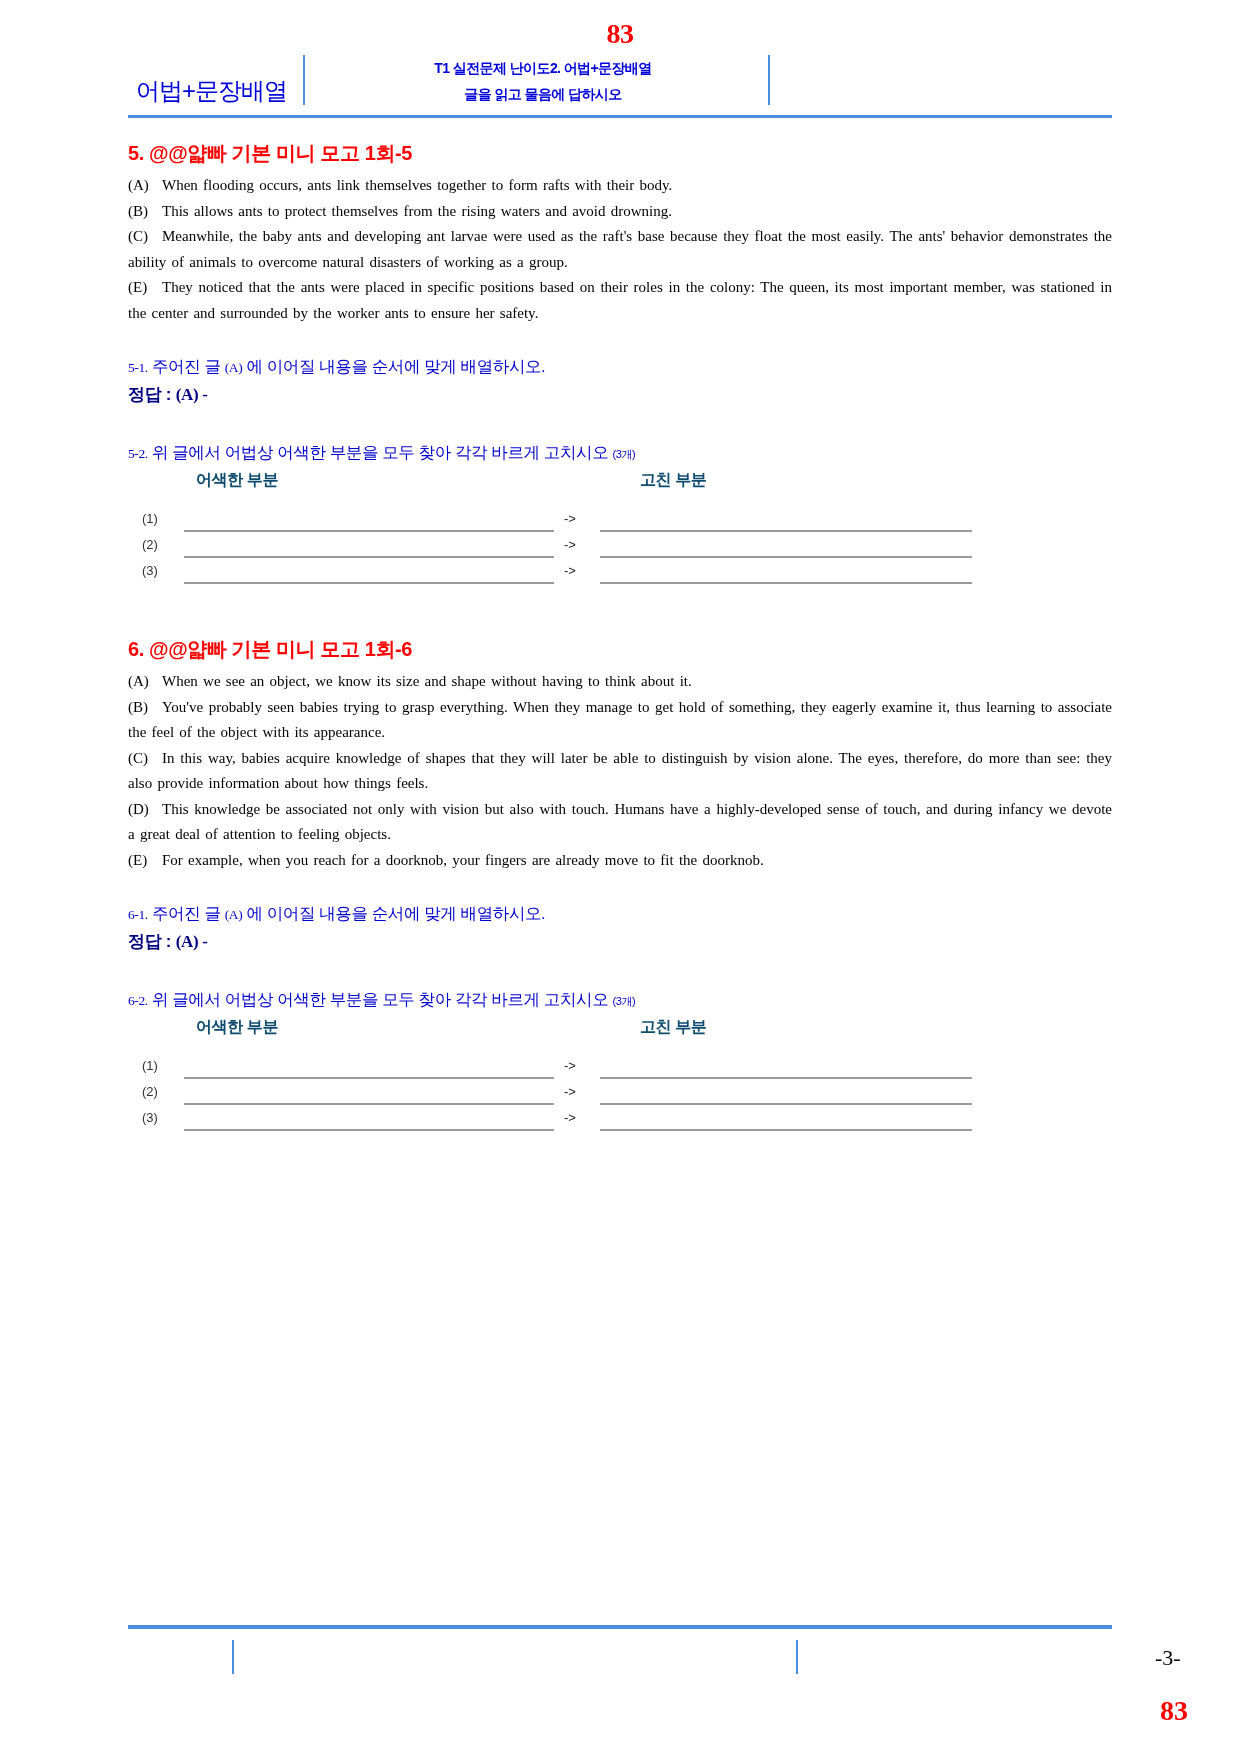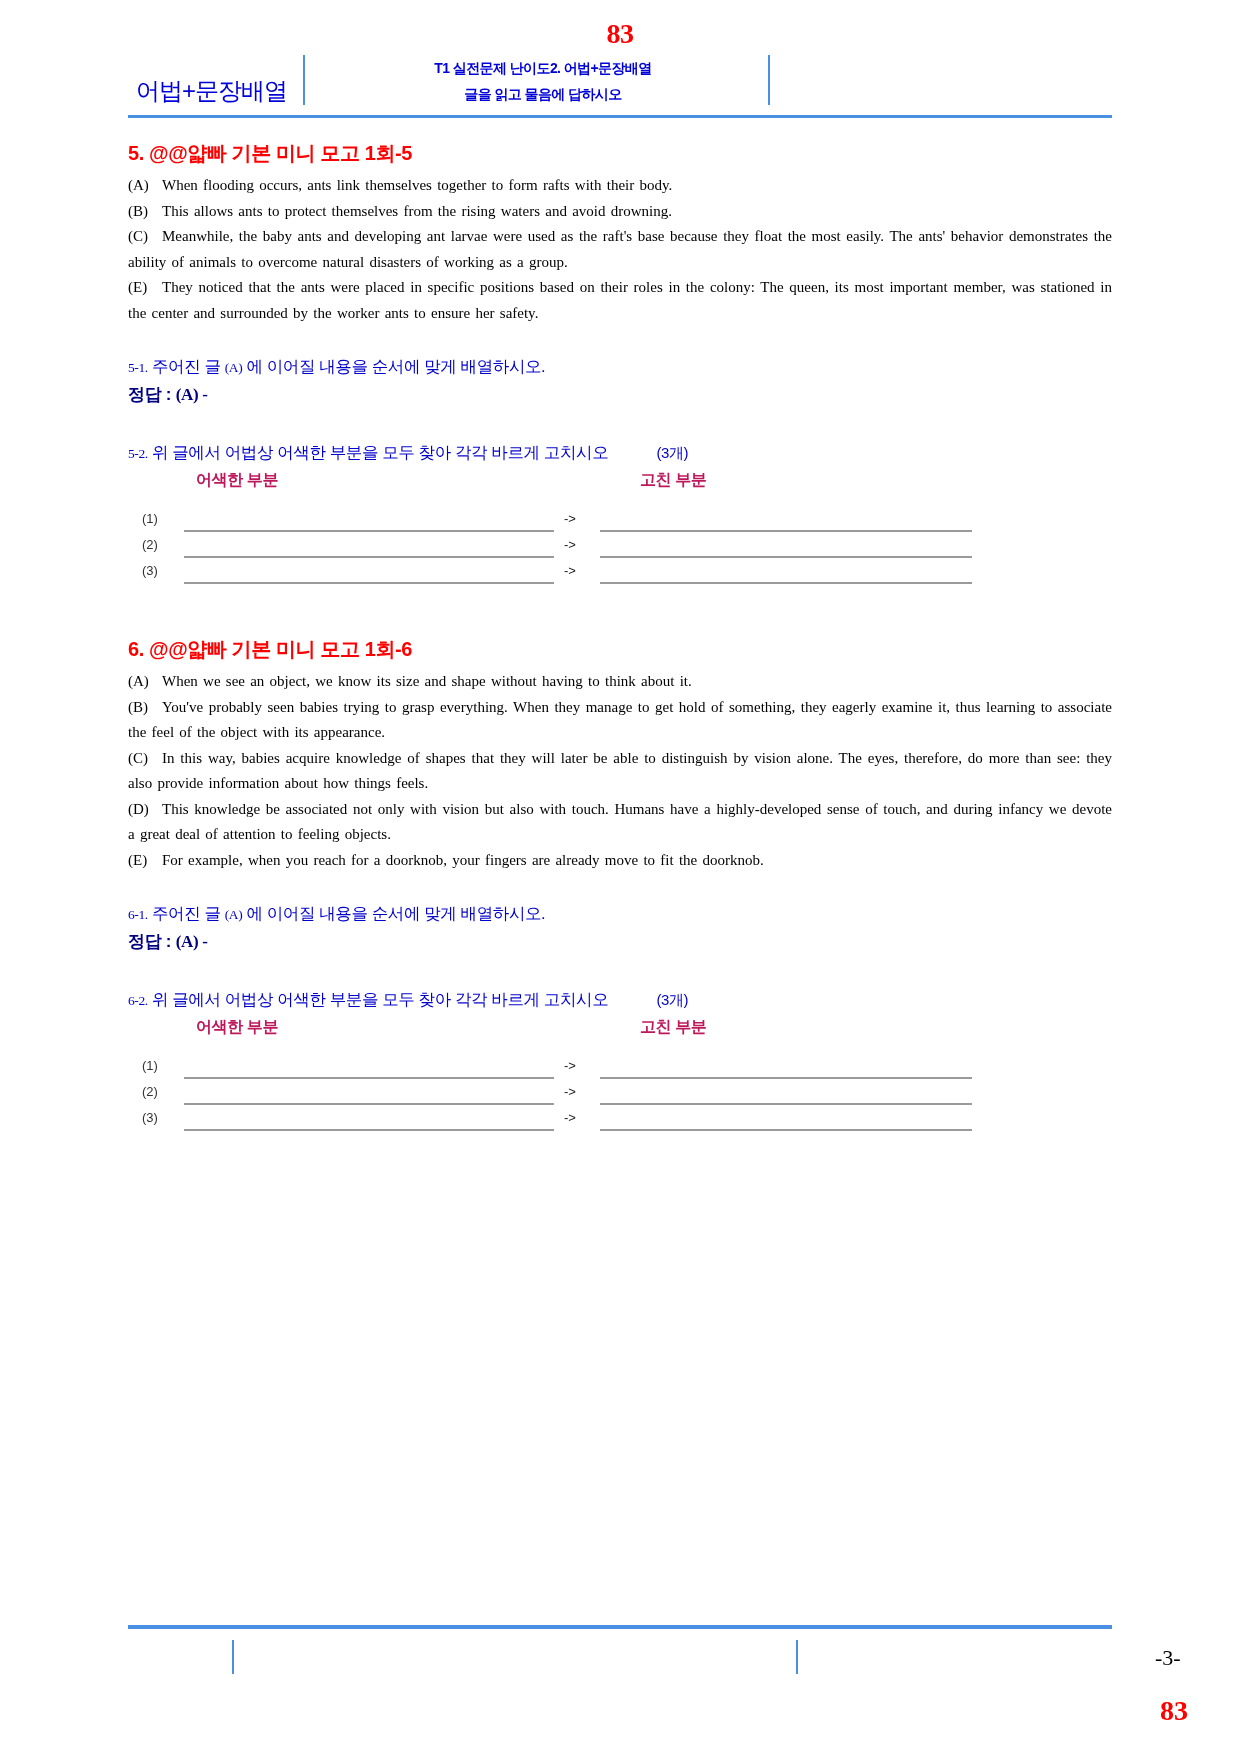--- a/index.html
+++ b/index.html
@@ -124,42 +124,42 @@
     color: #0000cc;
     font-weight: normal;
     font-family: "Liberation Sans", sans-serif;
     font-size: 16.5px;
     letter-spacing: -0.4px;
     margin: 0;
     white-space: nowrap;
   }
   .sub-q .num { font-size: 13.5px; font-family: "Liberation Serif", serif; }
   .sub-q .paren { font-size: 13.5px; font-family: "Liberation Serif", serif; }
-  .sub-q .cnt { font-size: 15px; margin-left: 44px; }
+  .sub-q .cnt { font-size: 11px; }
 
   .answer-line {
     color: #000080;
     font-weight: bold;
     font-family: "Liberation Sans", sans-serif;
     font-size: 17px;
     margin: 5px 0 0 0;
     letter-spacing: -0.3px;
   }
   .answer-line .abc {
     font-family: "Liberation Serif", serif;
   }
 
   .col-heads {
     position: relative;
     height: 26px;
     margin-top: 6px;
     font-family: "Liberation Sans", sans-serif;
     font-weight: bold;
     font-size: 16px;
-    color: #be185d;
+    color: #0c4a6e;
     letter-spacing: -0.4px;
   }
   .col-head-left  { position: absolute; left: 68px; top: 0; }
   .col-head-right { position: absolute; left: 512px; top: 0; }
 
   .blank-rows { margin-top: 12px; }
   .blank-row {
     position: relative;
     height: 26px;
   }

